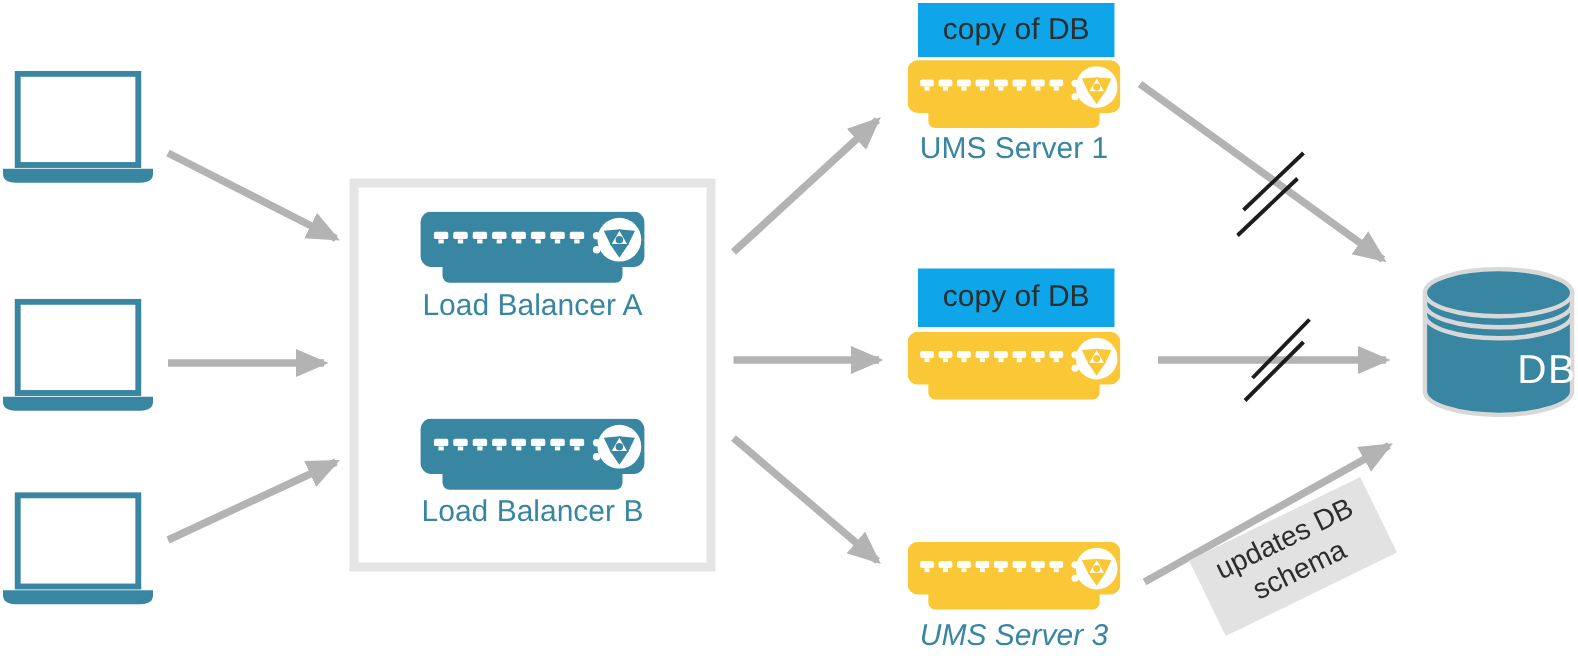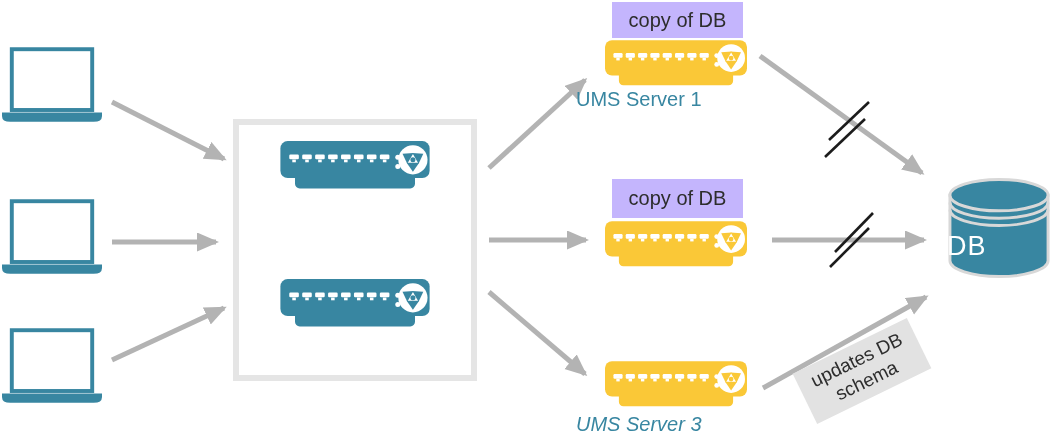--- a/index.html
+++ b/index.html
@@ -4,33 +4,33 @@
 <style>
   * { margin:0; padding:0; box-sizing:border-box; }
   html,body { background:#fff; }
   #canvas {
     position:relative; width:1052px; height:442px; background:#fff;
     font-family:"Liberation Sans", sans-serif; overflow:hidden;
   }
   .abs { position:absolute; }
   .layer { position:absolute; left:0; top:0; }
   .node-label {
-    position:absolute; font-size:20px; color:#3886A1;
+    position:absolute; text-align:center; font-size:20px; color:#3886A1;
     white-space:nowrap;
   }
   .badge {
-    position:absolute; background:#c4b5fd; color:#2D2D2D; font-size:20px;
+    position:absolute; background:#0ea5e9; color:#2D2D2D; font-size:20px;
     display:flex; align-items:center; justify-content:center; white-space:nowrap;
   }
   .lb-box {
     position:absolute; left:233px; top:119px; width:244px; height:262px;
     border:6px solid #E5E5E5; background:#fff;
   }
   .db-label {
-    position:absolute; left:947px; top:231px; width:104px; text-align:left;
+    position:absolute; left:947px; top:231px; width:104px; text-align:right;
     font-size:27px; color:#fff; letter-spacing:1px;
   }
   .rot-note {
     position:absolute; left:862px; top:371px; width:127px; height:56px;
     transform:translate(-50%,-50%) rotate(-26deg);
     background:#E2E2E2; color:#2D2D2D; font-size:19px; line-height:1.2;
     display:flex; align-items:center; justify-content:center; text-align:center;
   }
   svg.icon { display:block; }
   .teal { color:#3886A1; }
@@ -128,26 +128,28 @@
       </svg>
   </div>
 
   <div class="lb-box"></div>
 
   <div class="abs" style="left:280px; top:141px;">
     <svg class="icon teal" width="150" height="48">
         <use href="#sym-server"></use>
       </svg>
   </div>
+  <div class="node-label" style="left:255px; top:193px; width:200px;">Load Balancer A</div>
 
   <div class="abs" style="left:280px; top:279px;">
     <svg class="icon teal" width="150" height="48">
         <use href="#sym-server"></use>
       </svg>
   </div>
+  <div class="node-label" style="left:255px; top:330px; width:200px;">Load Balancer B</div>
 
   <div class="badge" style="left:612px; top:2px; width:131px; height:36px;">copy of DB</div>
   <div class="abs" style="left:605px; top:40px;">
     <svg class="icon yellow" width="142" height="46">
         <use href="#sym-server"></use>
       </svg>
   </div>
   <div class="node-label" style="left:576px; top:88px; width:200px;">UMS Server 1</div>
 
   <div class="badge" style="left:612px; top:179px; width:131px; height:39px;">copy of DB</div>

